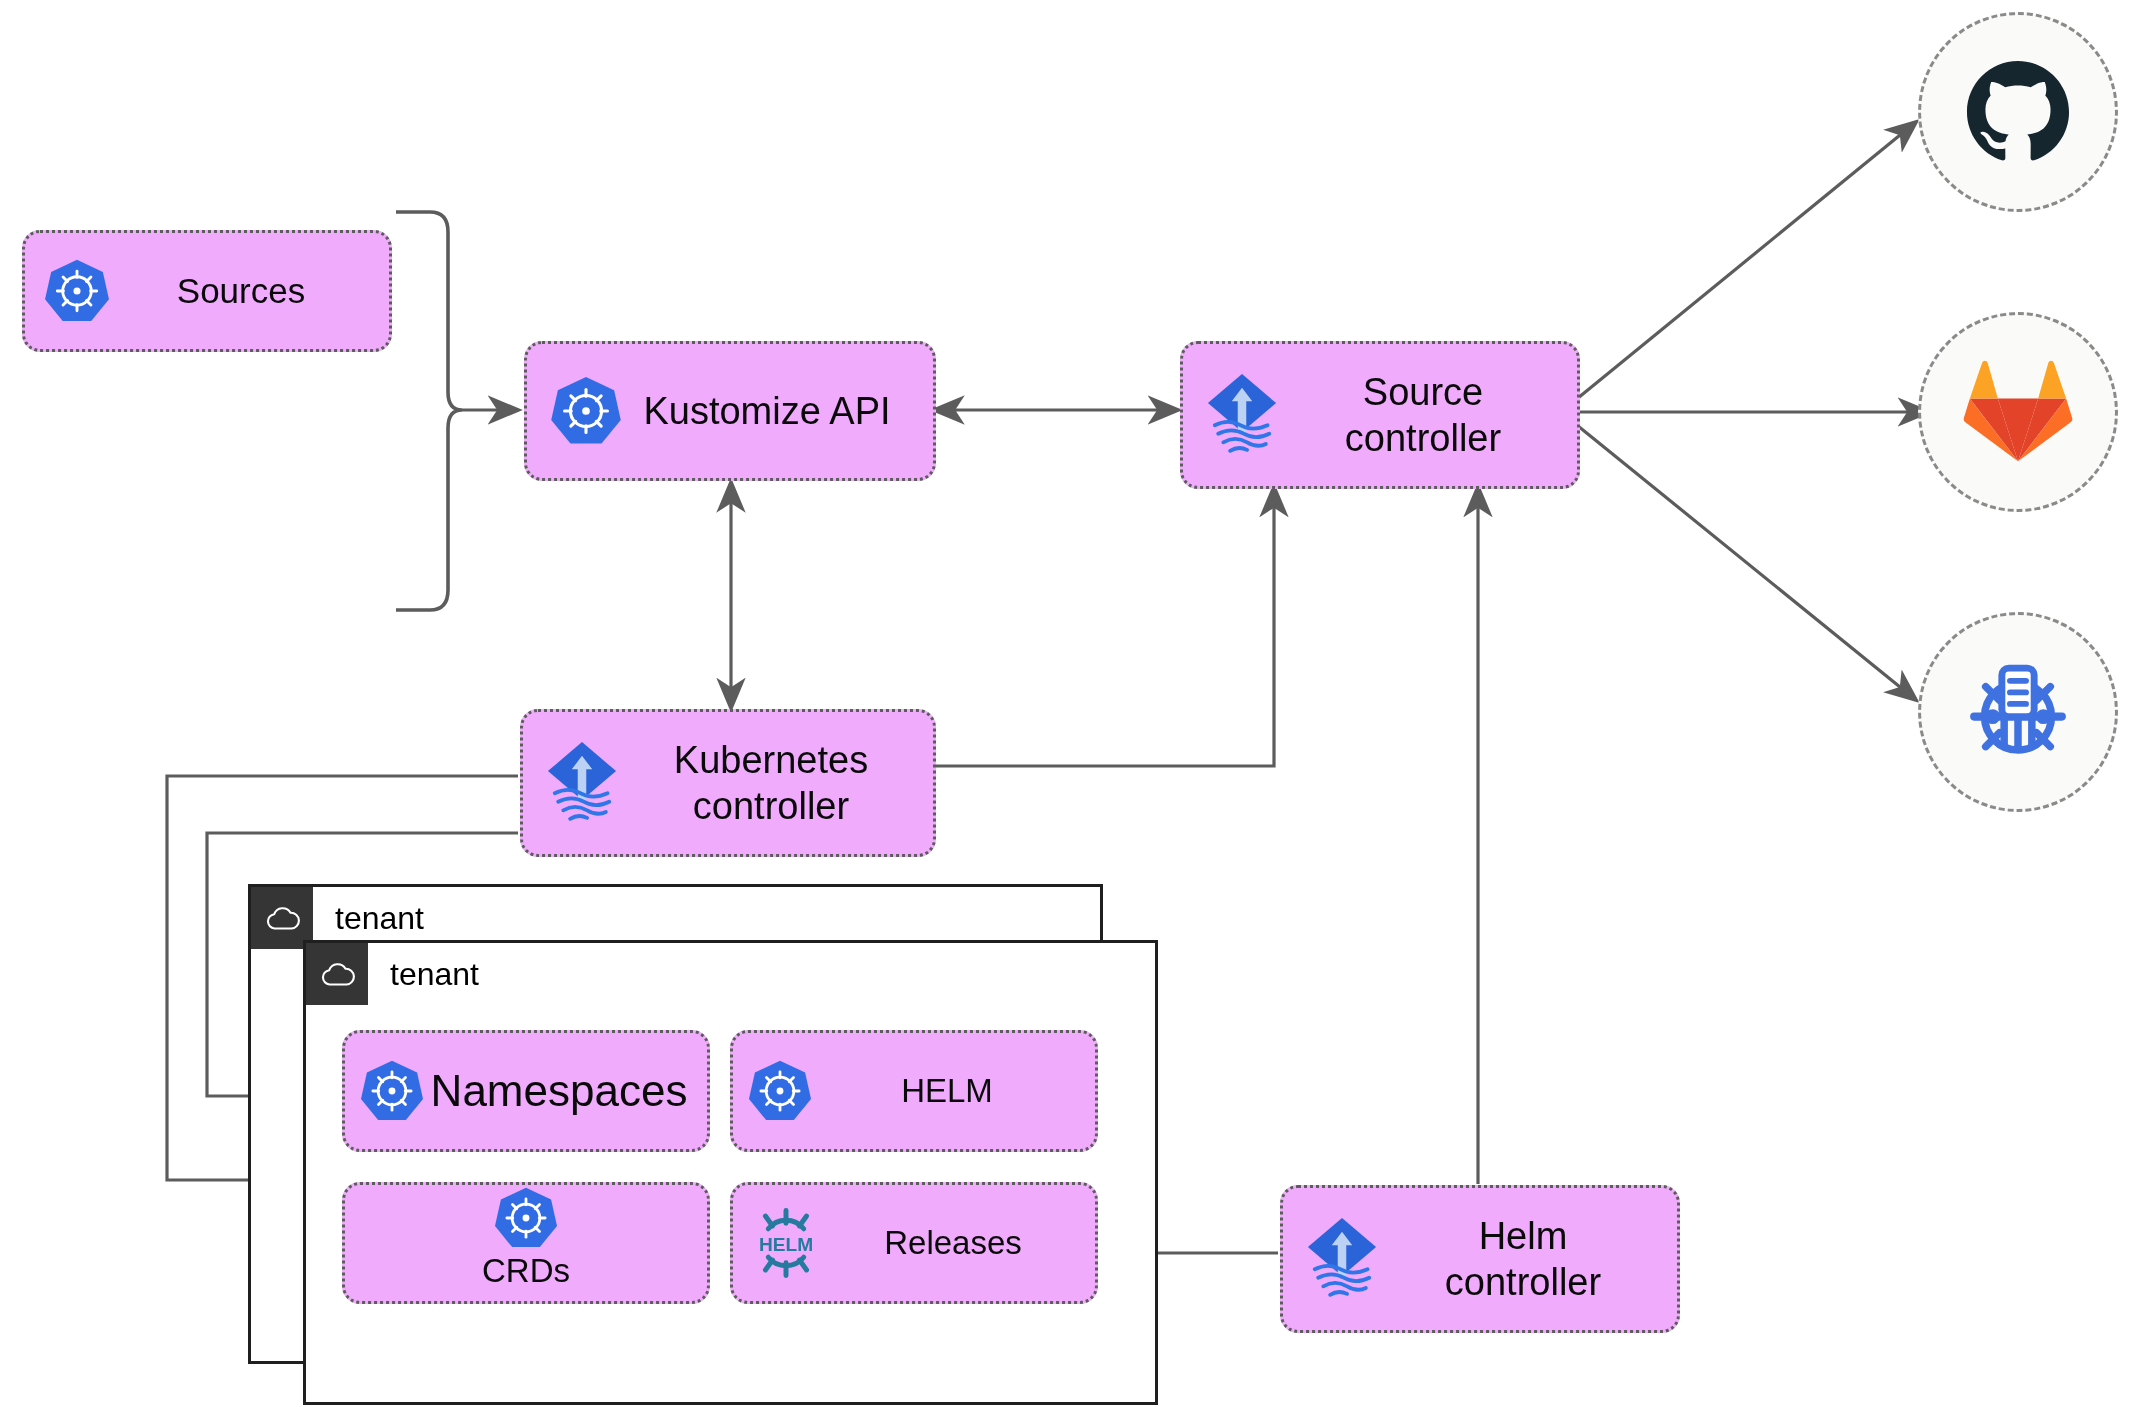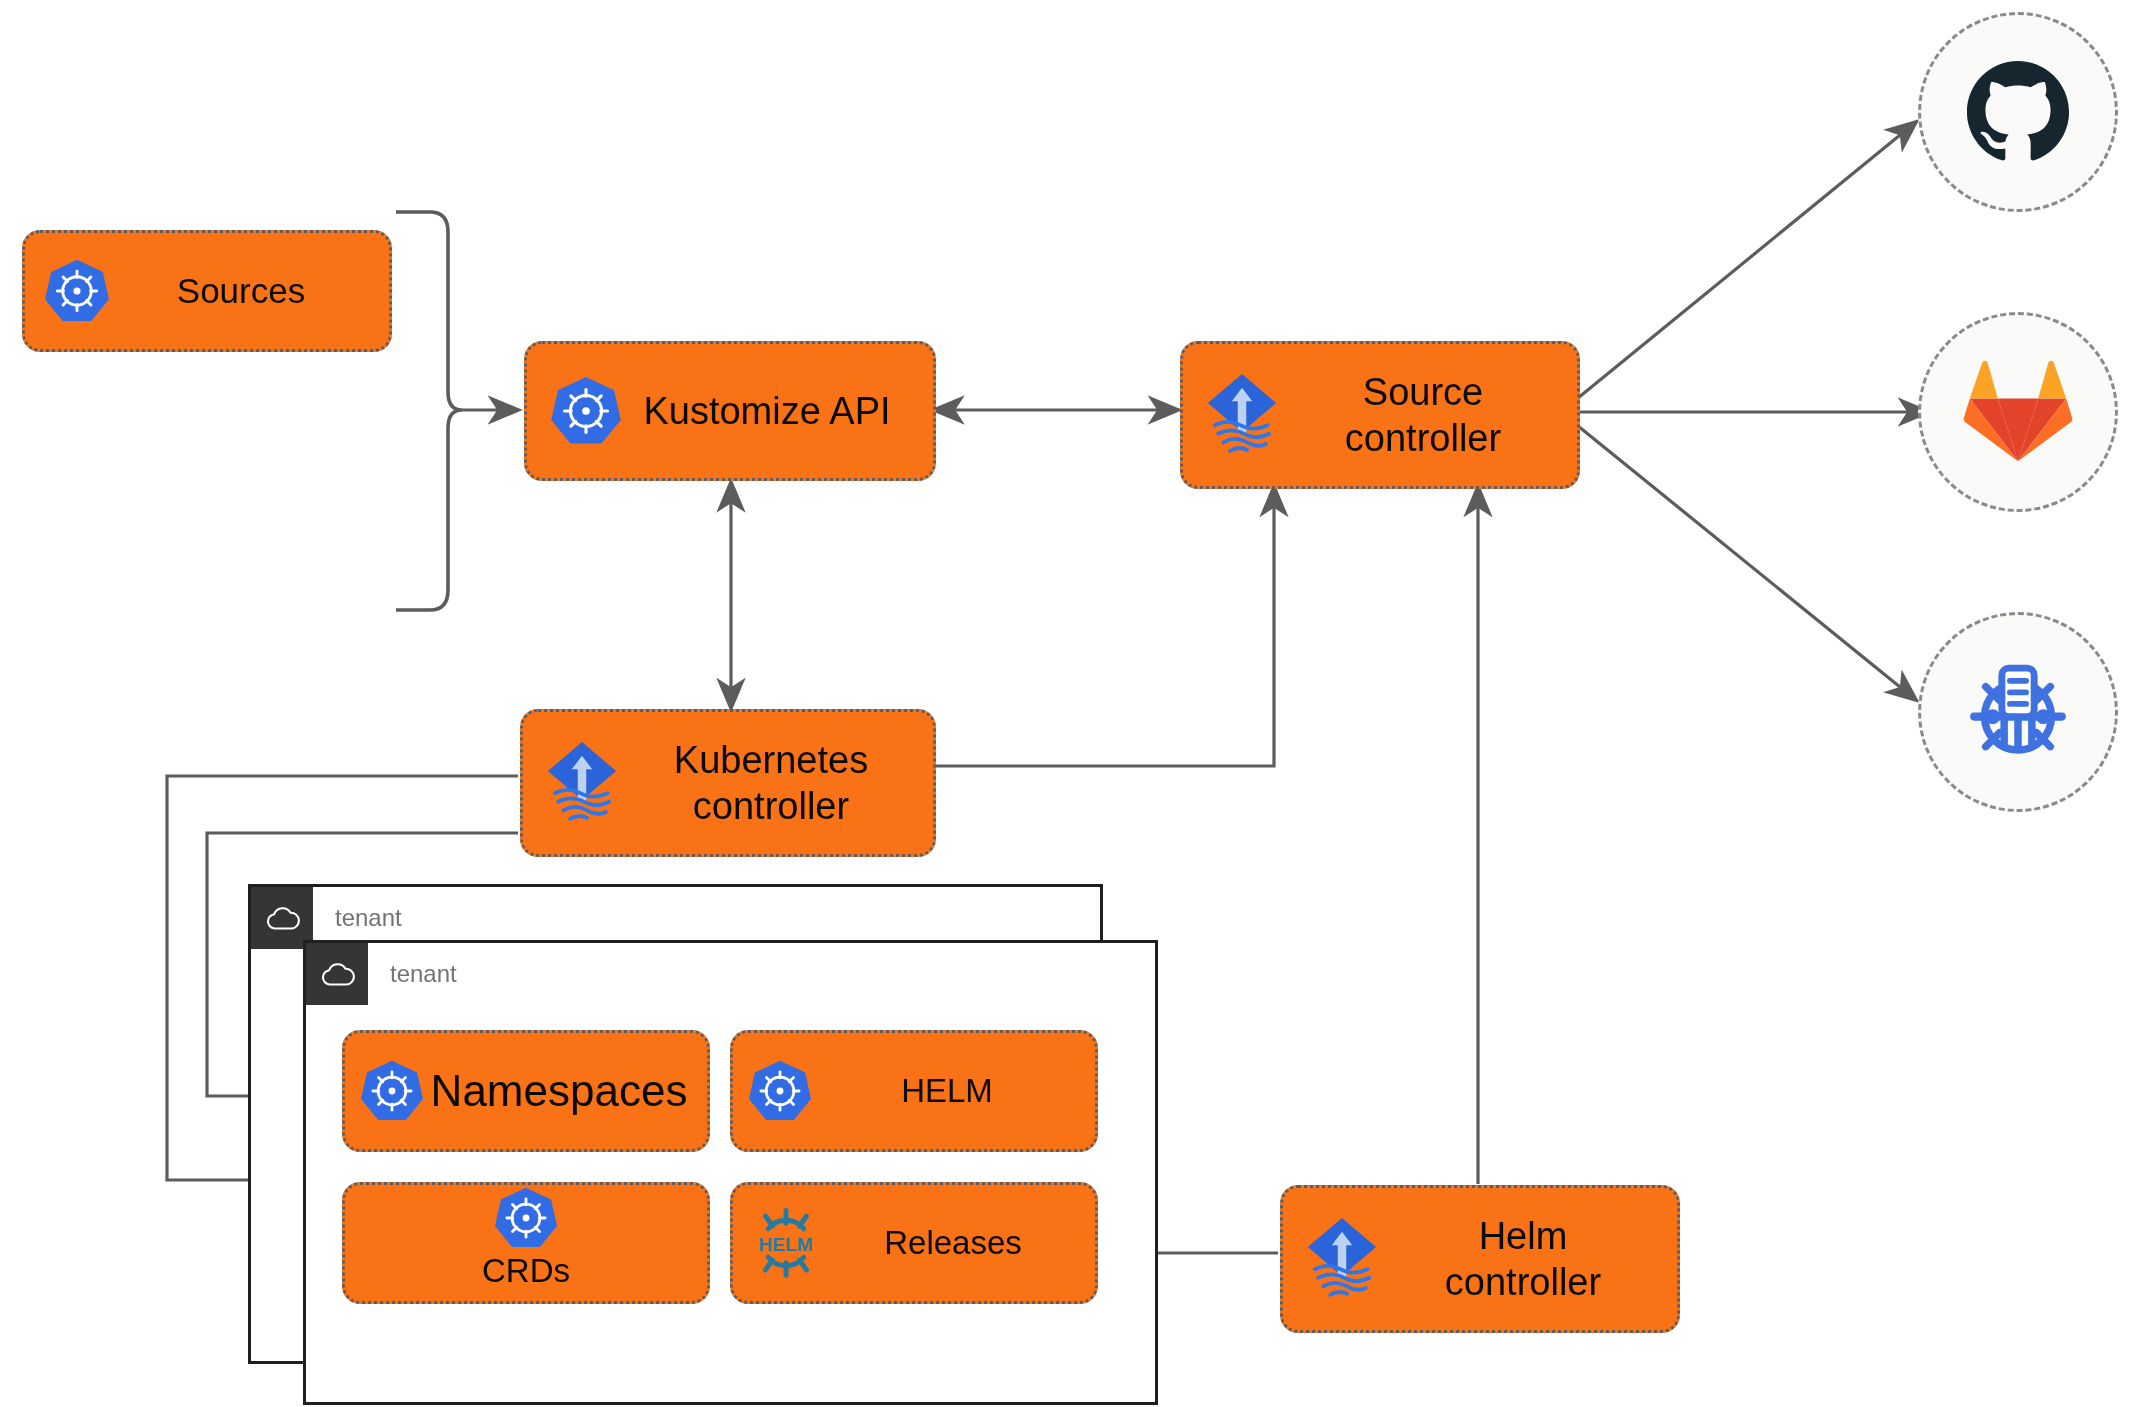--- a/index.html
+++ b/index.html
@@ -3,21 +3,21 @@
 <meta charset="utf-8">
 <style>
   html,body{margin:0;padding:0;background:#ffffff;}
   body{font-family:"Liberation Sans","DejaVu Sans",sans-serif;}
   #canvas{position:relative;width:2144px;height:1407px;background:#ffffff;overflow:hidden;}
   svg.edges{position:absolute;left:0;top:0;width:2144px;height:1407px;pointer-events:none;}
 
   
   .node{
     position:absolute;
-    background:#f97316;
+    background:#f0abfc;
     border:3px dotted #5c5c5c;
     border-radius:18px;
     display:flex;align-items:center;
     box-sizing:border-box;
     z-index:3;
   }
   .node .nlabel{
     flex:1;text-align:center;
     color:#0a0a0a;
     line-height:1.22;
@@ -46,21 +46,21 @@
   }
   .tenant-head{
     position:absolute;left:0;top:0;
     height:62px;width:62px;
     background:#353535;
     display:flex;align-items:center;justify-content:center;
   }
   .tenant-title{
     position:absolute;top:0;height:62px;left:84px;
     display:flex;align-items:center;
-    font-size:24px;color:#737373;
+    font-size:32px;color:#000000;
   }
 </style>
 </head>
 <body>
 
 <div id="canvas">
 
   <svg class="edges" viewBox="0 0 2144 1407">
     <defs>
       <marker id="ah" markerWidth="12" markerHeight="12" refX="9.5" refY="5" orient="auto" markerUnits="strokeWidth">

